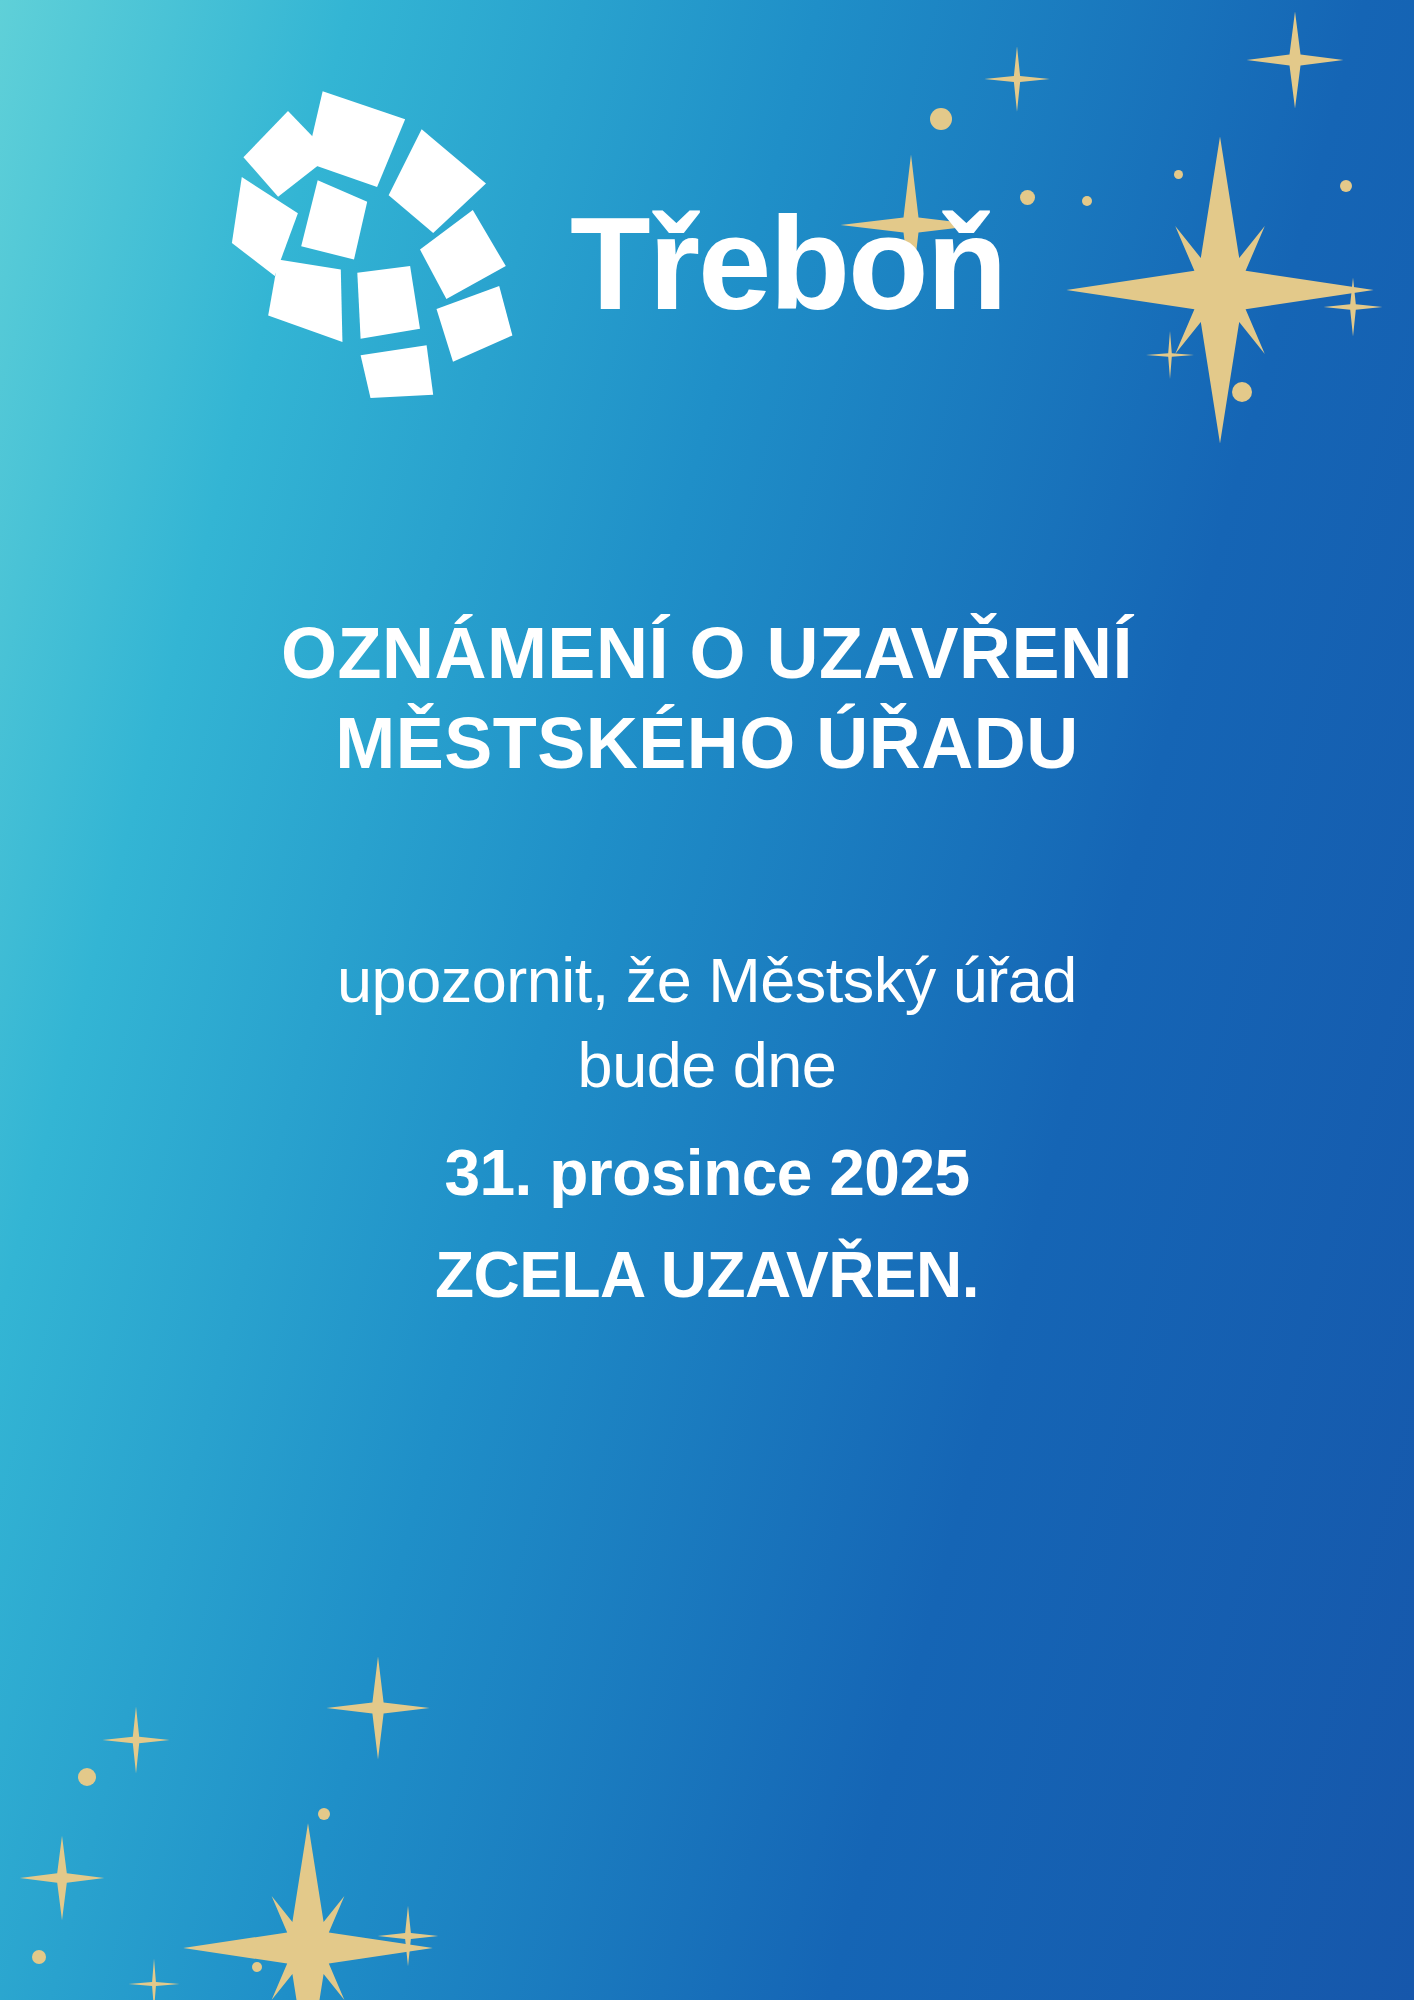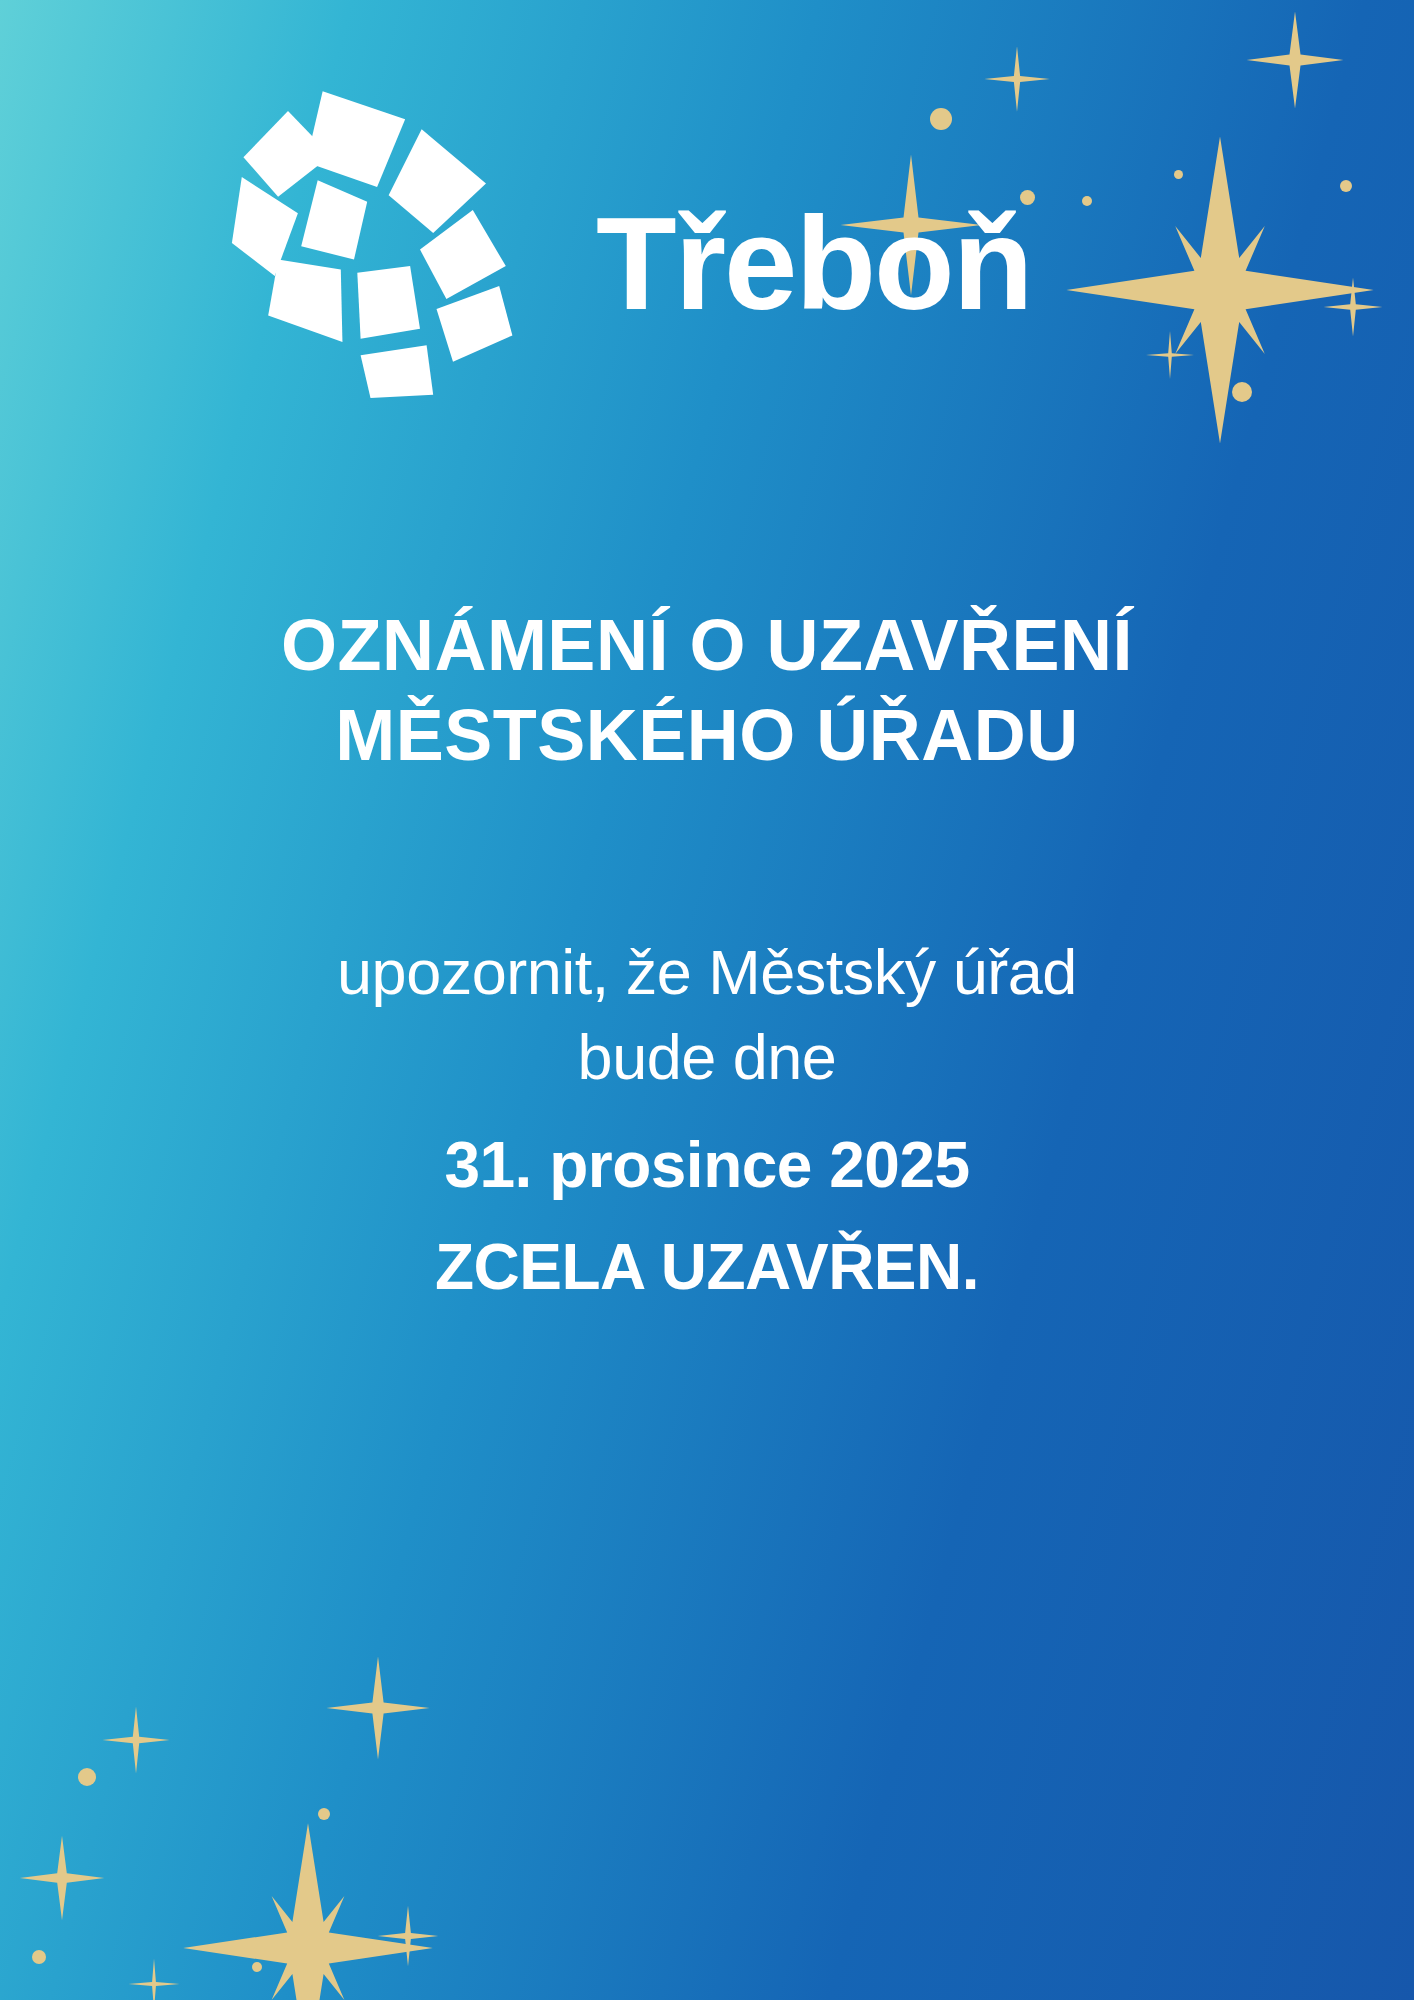--- a/index.html
+++ b/index.html
@@ -46,21 +46,21 @@
     left: 0;
     width: 100%;
     height: 320px;
   }
   .logo-wrap {
     position: absolute;
     left: 222px;
     top: 0;
     display: flex;
     align-items: center;
-    gap: 44px;
+    gap: 18px;
   }
   .logo-mark {
     width: 330px;
     height: 330px;
     flex: none;
   }
   .logo-text {
     color: #ffffff;
     font-size: 132px;
     font-weight: 700;
@@ -79,21 +79,21 @@
     text-align: center;
     color: #ffffff;
     padding: 0 110px;
     box-sizing: border-box;
   }
   .title {
     font-size: 72px;
     font-weight: 700;
     line-height: 1.25;
     letter-spacing: 0.5px;
-    margin: 0;
+    margin: 8px;
     text-transform: uppercase;
   }
   .body-block {
     margin-top: 150px;
     font-size: 63px;
     font-weight: 400;
     line-height: 1.35;
     letter-spacing: -0.5px;
   }
   .body-line {

